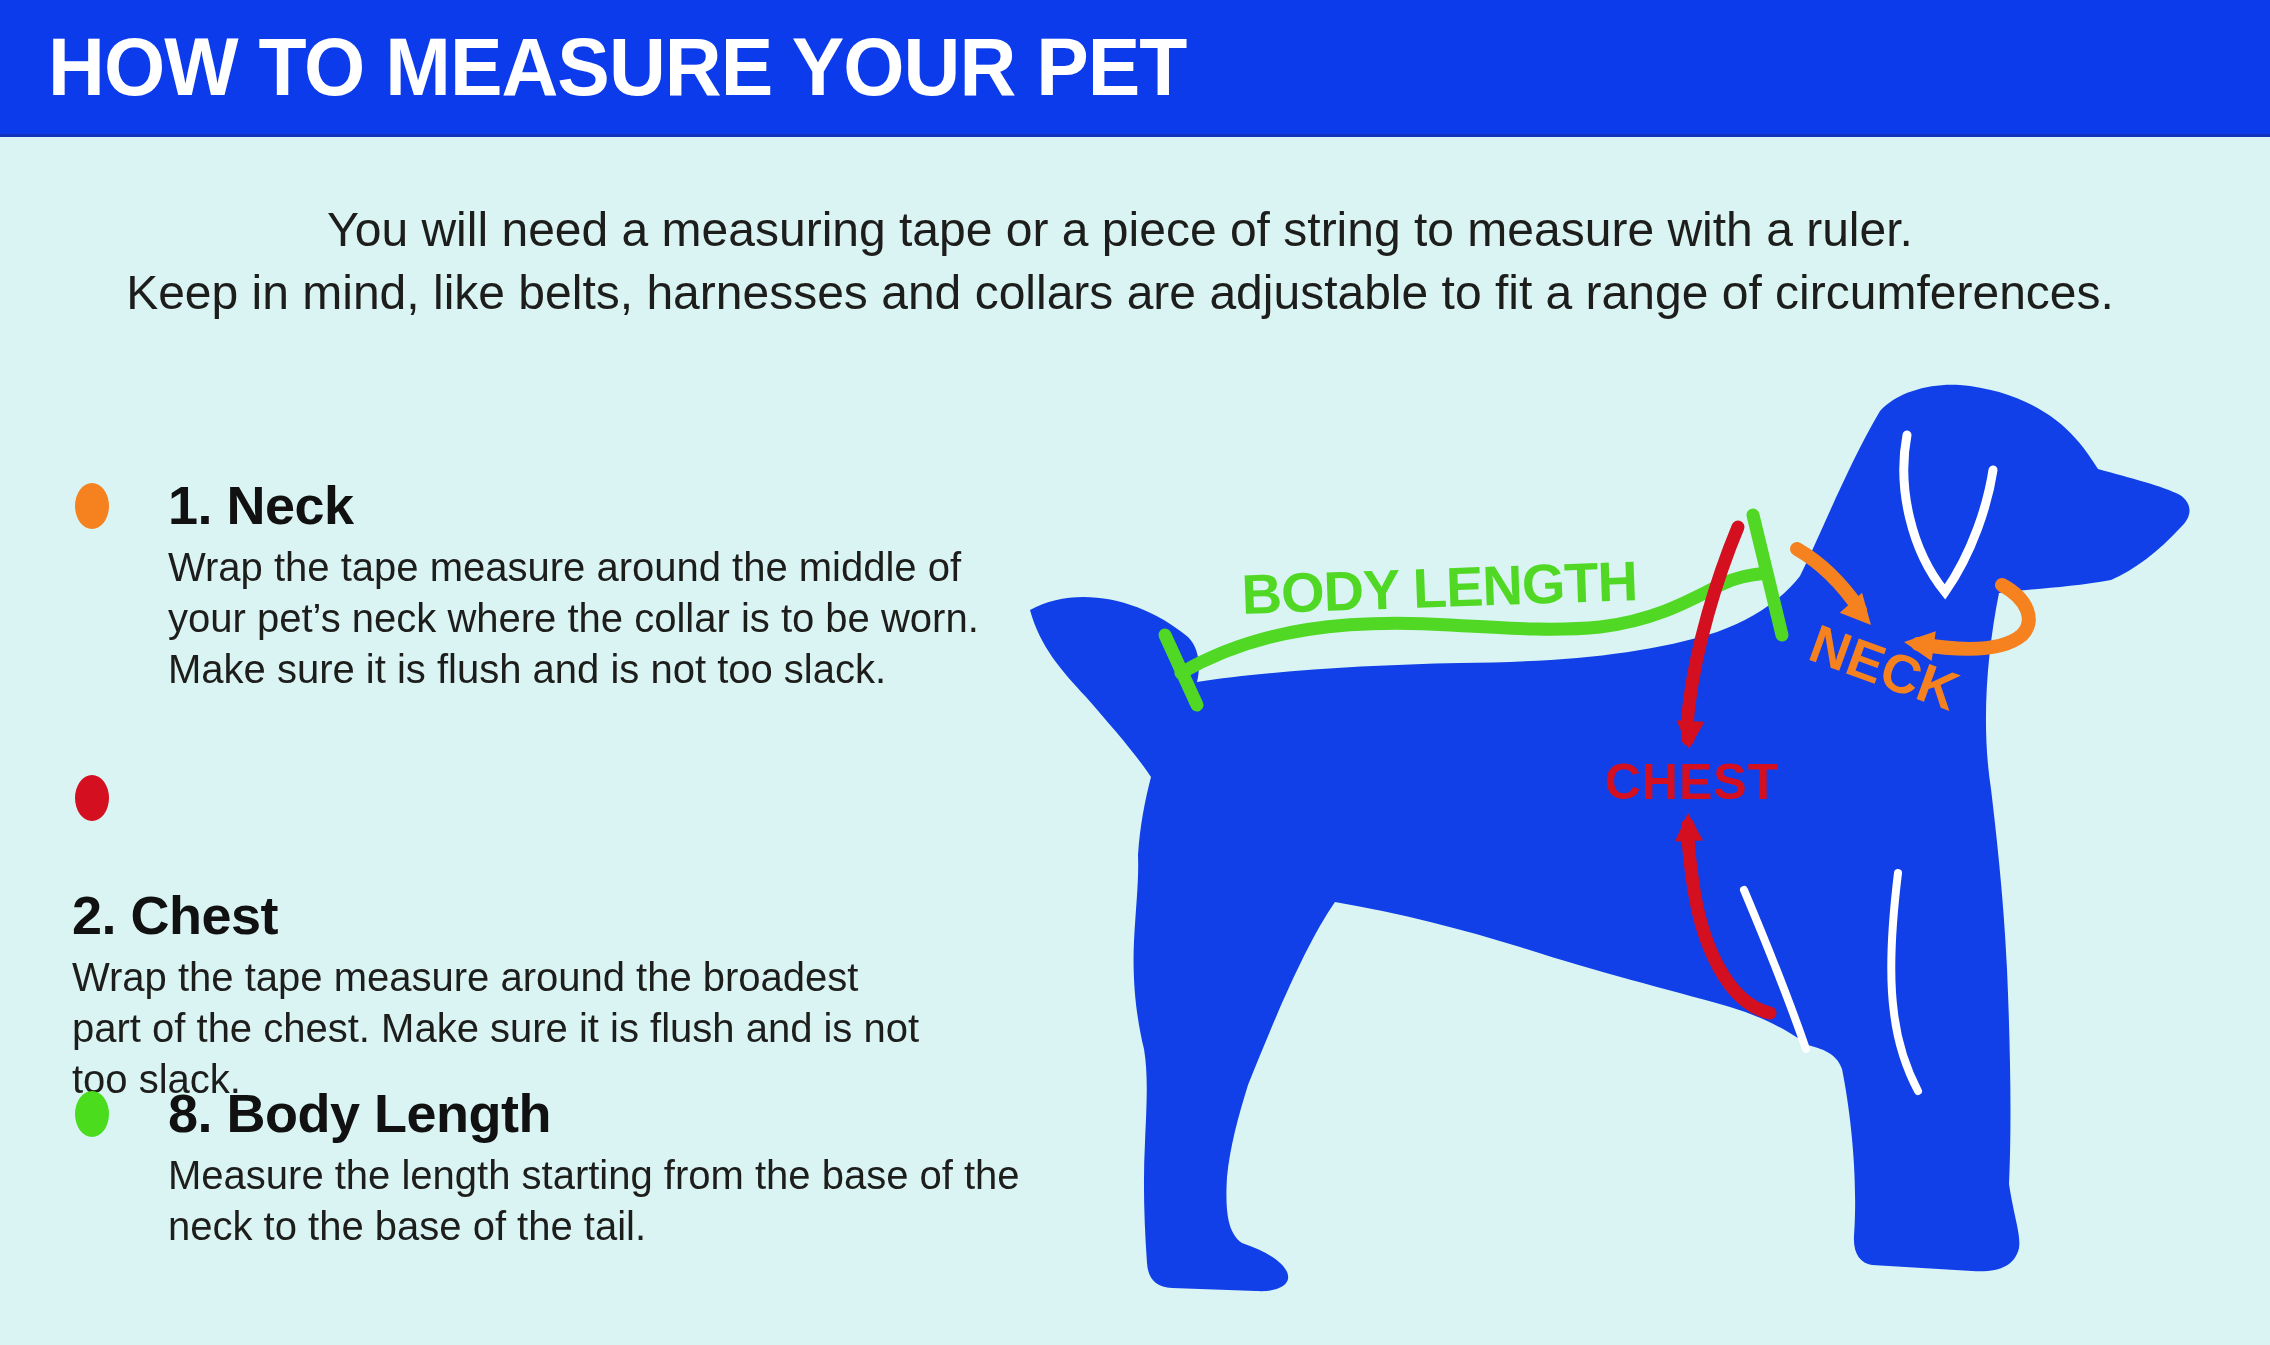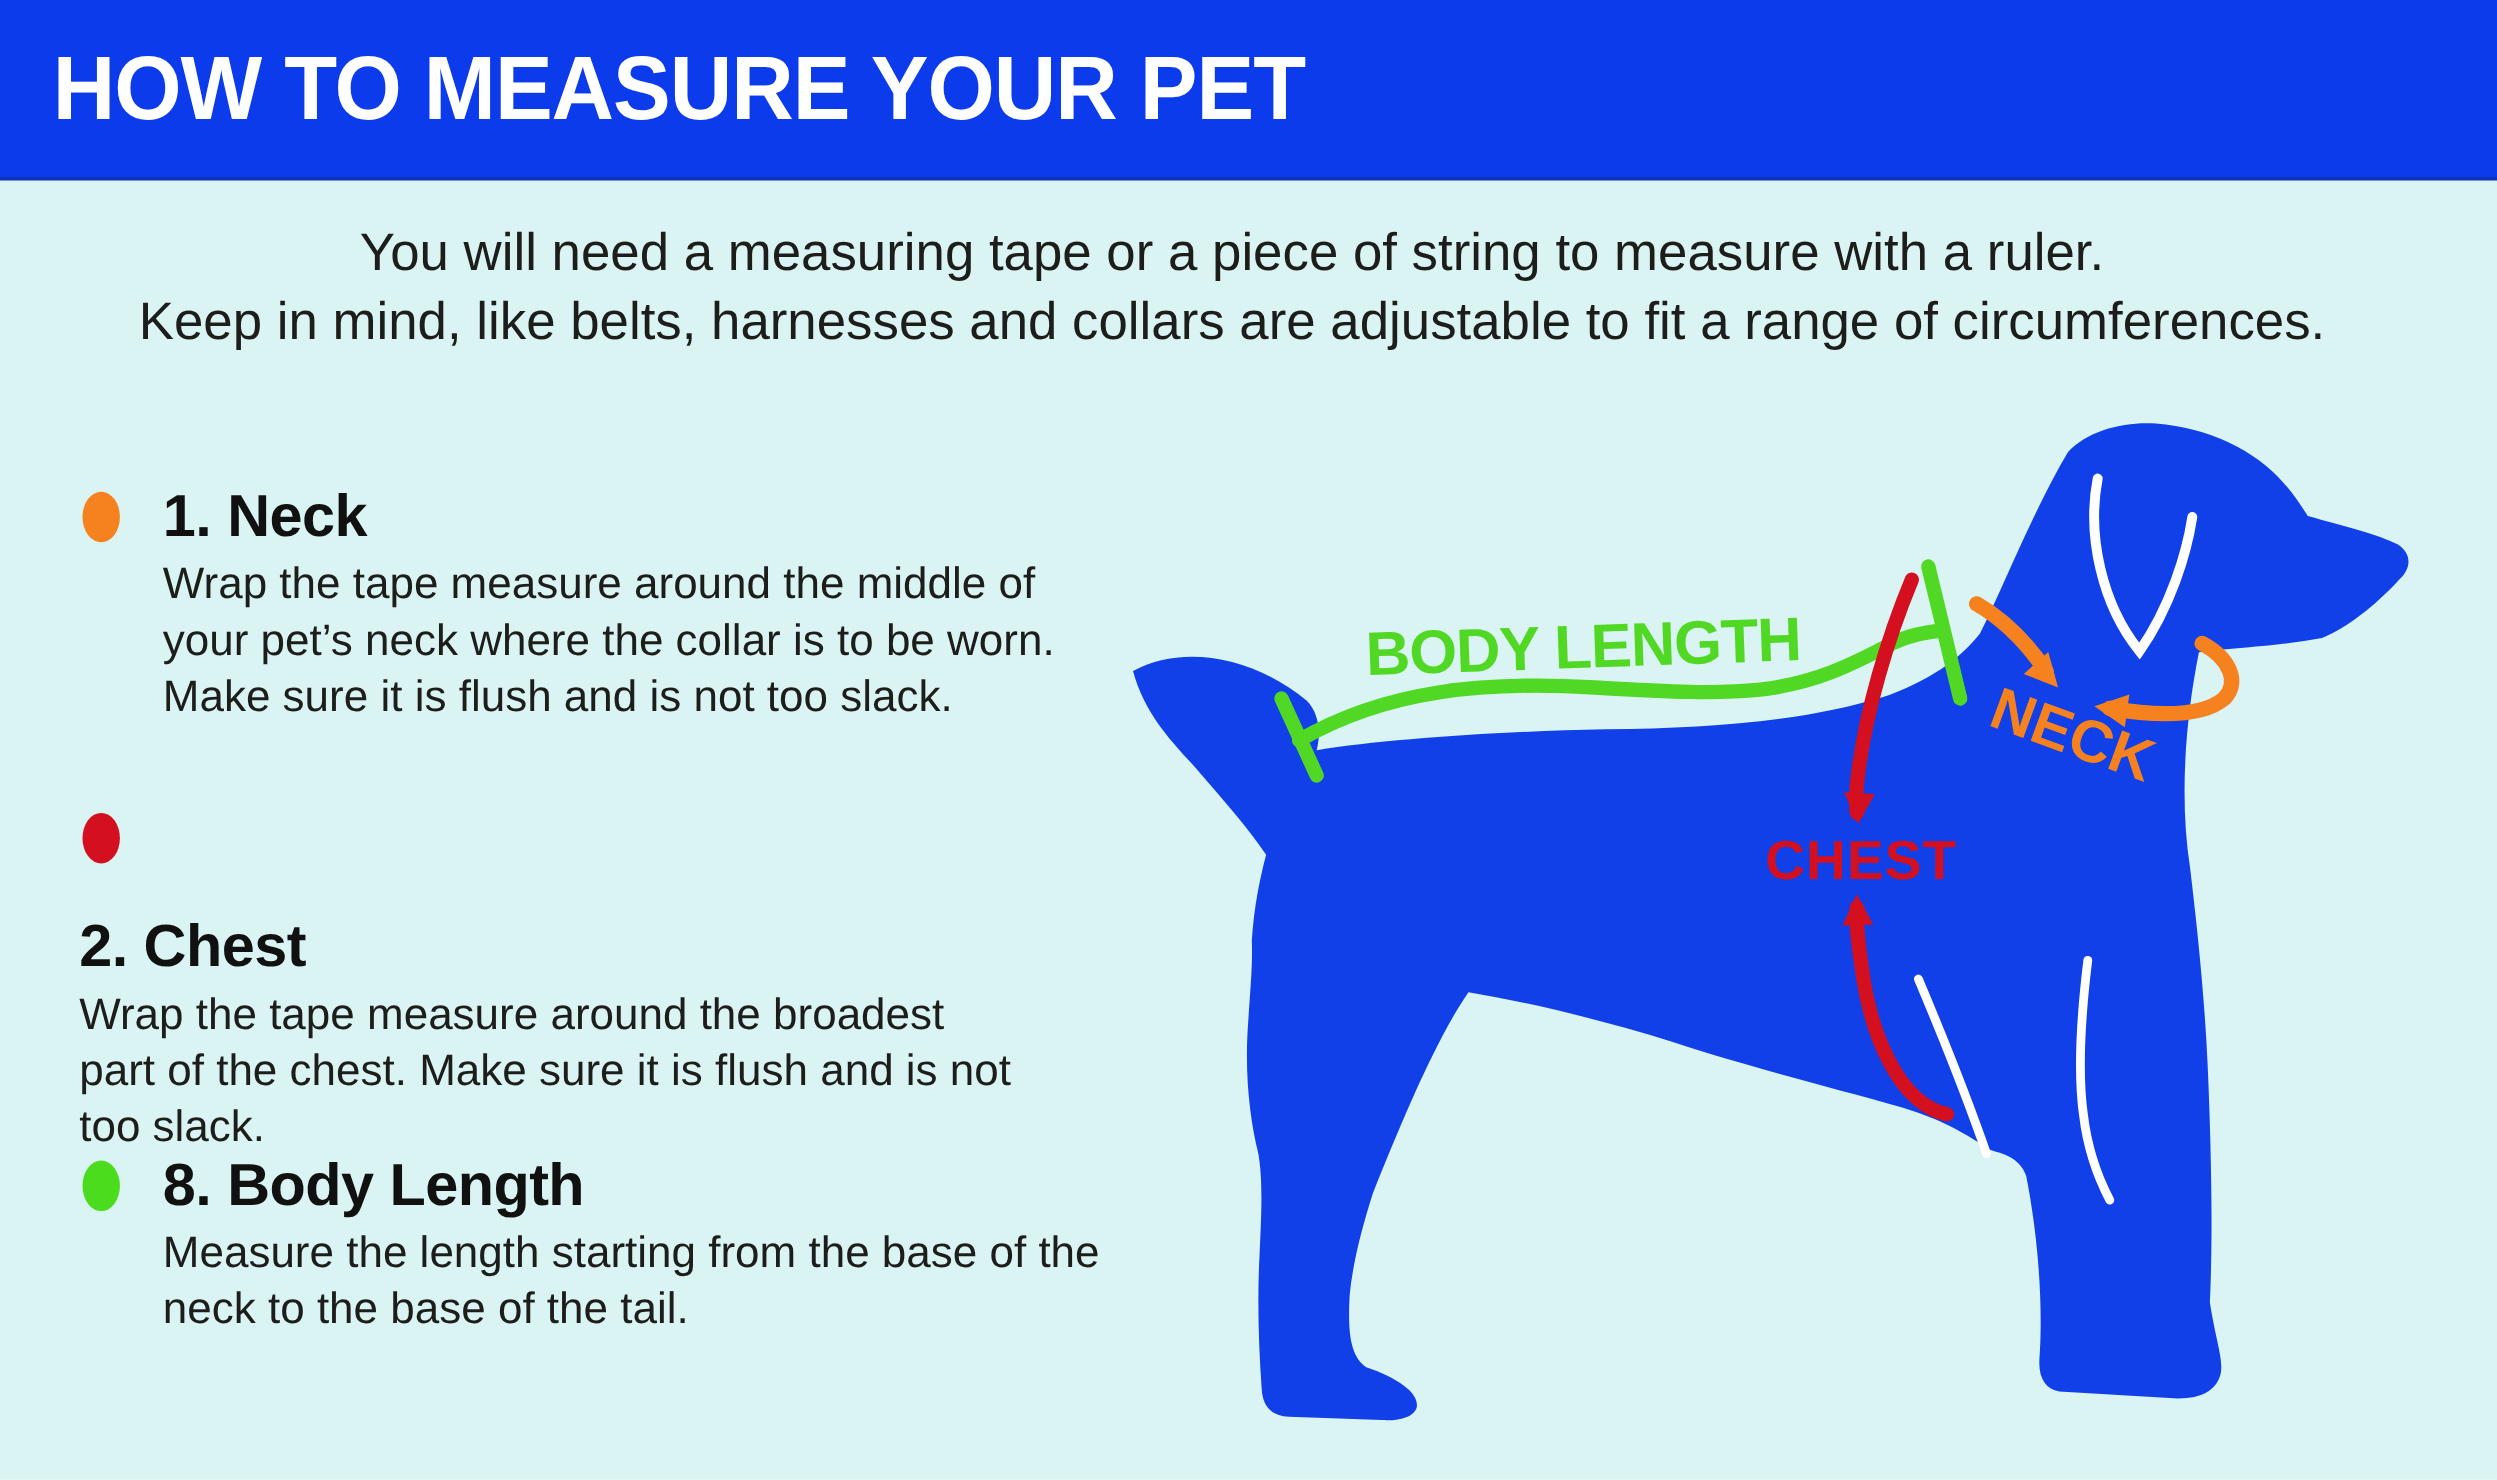--- a/index.html
+++ b/index.html
@@ -11,31 +11,31 @@
     --green:#51d824;
     --ink:#1d1d1b;
     --white:#ffffff;
   }
   *{margin:0;padding:0;box-sizing:border-box;}
   html,body{width:2270px;height:1345px;}
   body{font-family:"Liberation Sans","DejaVu Sans",sans-serif;background:#ffffff;}
   .canvas{position:relative;width:2270px;height:1345px;background:var(--bg);overflow:hidden;}
 
   
-  .header{position:absolute;left:0;top:0;width:2270px;height:164px;background:var(--header-blue);
+  .header{position:absolute;left:0;top:0;width:2270px;height:137px;background:var(--header-blue);
           border-bottom:3px solid rgba(25,35,95,.35);display:flex;align-items:center;}
   .header h1{color:#fff;font-size:82px;font-weight:900;letter-spacing:-1px;margin-left:48px;
              transform:scaleX(.96);transform-origin:left center;white-space:nowrap;}
 
   
   .intro{position:absolute;left:70px;top:198px;width:2100px;
          font-size:48px;line-height:63px;color:var(--ink);white-space:pre-line;text-align:center;}
 
   
-  .step{position:absolute;left:72px;display:flex;gap:36px;}
+  .step{position:absolute;left:72px;display:flex;gap:56px;margin-top:36px;}
   .step-1{top:438px;}
   .step-2{top:730px;flex-direction:column;}
   .step-3{top:1046px;}
   .bullet-wrap{width:40px;padding-top:6px;flex:0 0 40px;}
   .step h2{font-size:54px;font-weight:800;color:#111;letter-spacing:-.5px;}
   .step .body{margin-top:6px;font-size:40px;line-height:51px;color:var(--ink);white-space:pre-line;}
 
   
   .dog-svg{position:absolute;left:1020px;top:385px;width:1250px;height:960px;overflow:visible;}
   .dog-body{fill:var(--dog-blue);}

